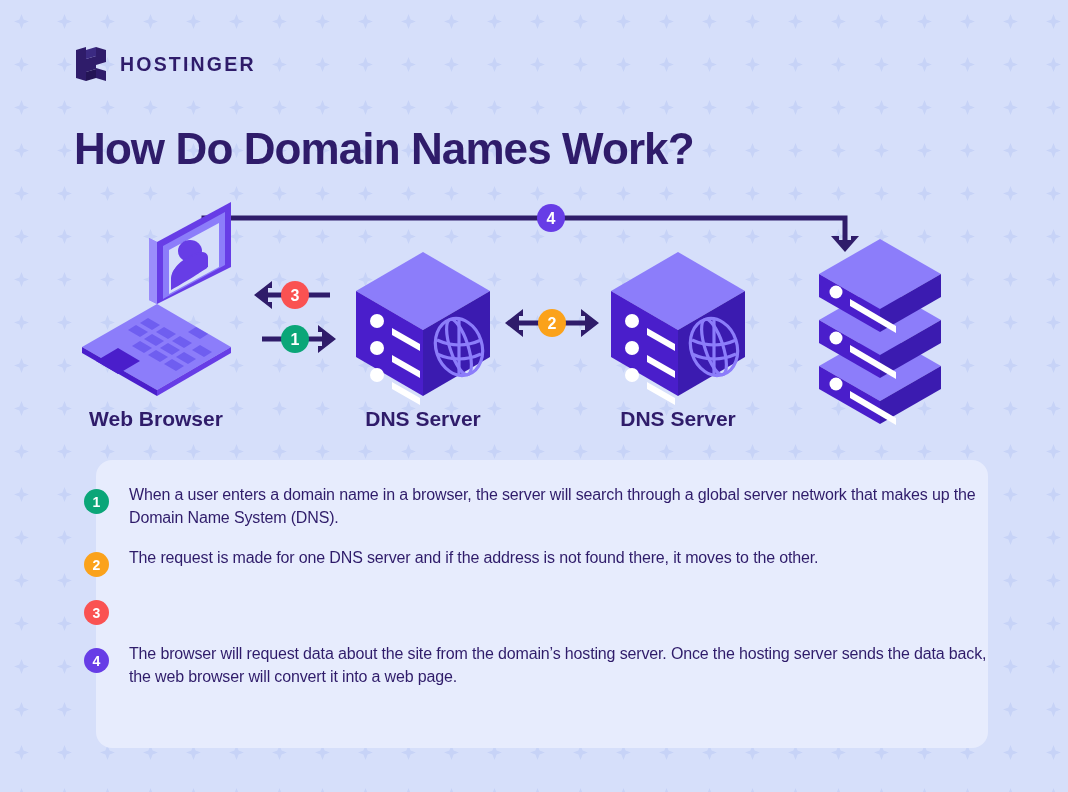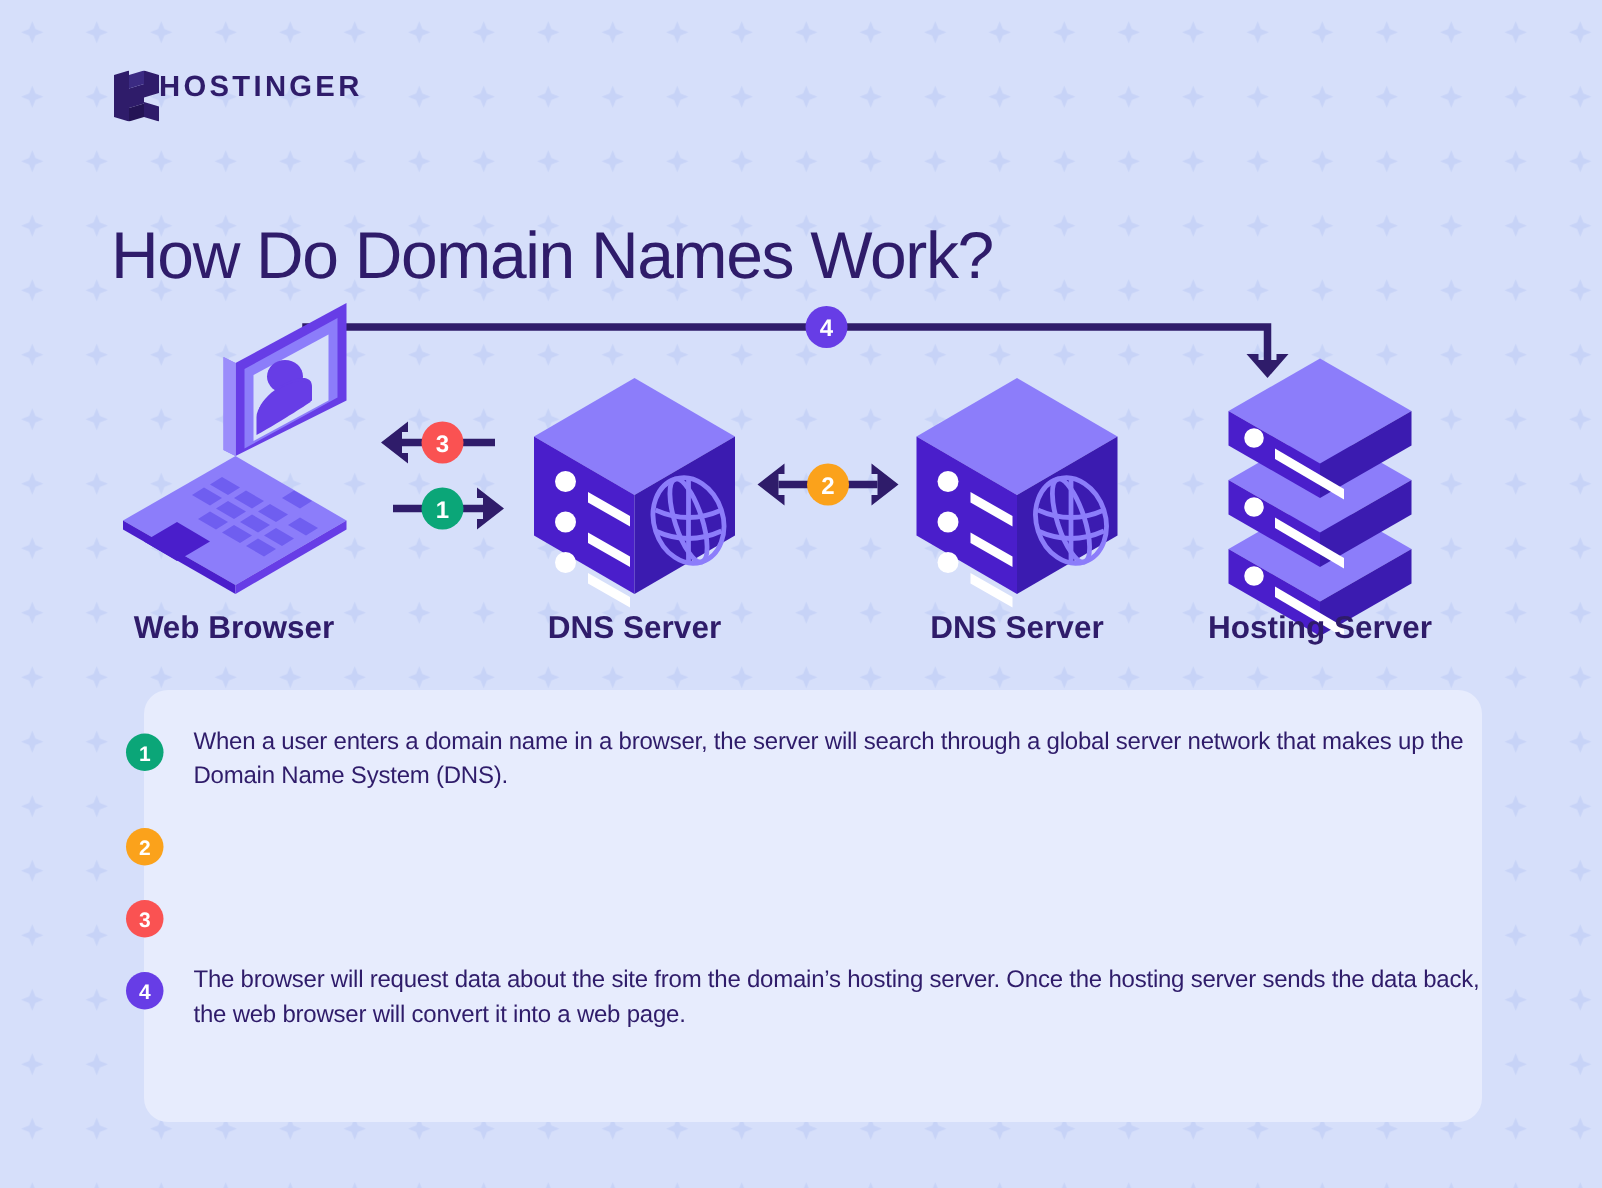--- a/index.html
+++ b/index.html
@@ -26,41 +26,41 @@
     position: absolute;
     top: 42px;
     left: 76px;
     right: 80px;
     height: 44px;
     display: flex;
     align-items: center;
     justify-content: space-between;
     z-index: 2;
   }
-  #brand { display: flex; }
+  #brand { display: flex; align-items: center; gap: 14px; }
   #logo-mark { width: 30px; height: 34px; display: block; }
   #brand-name {
     font-size: 19.5px;
     font-weight: bold;
     letter-spacing: 2.2px;
     color: #2f1c6a;
   }
   #tagline {
     font-size: 21px;
     color: #2f1c6a;
     letter-spacing: -0.1px;
   }
 
   
   #page-title {
     position: absolute;
-    top: 146px;
+    top: 124px;
     left: 74px;
     font-size: 44px;
-    font-weight: normal;
+    font-weight: bold;
     color: #2f1c6a;
     letter-spacing: -0.9px;
     z-index: 2;
   }
 
   
   #diagram {
     position: absolute;
     top: 196px;
     left: 0;
@@ -290,32 +290,32 @@
     <path d="M850 103 L896 130 L896 137 L850 110 Z" fill="#ffffff"></path>
   </g>
 
 </svg>
 </div>
 
 <div id="node-labels">
   <div class="node-label" style="left:156px;">Web Browser</div>
   <div class="node-label" style="left:423px;">DNS Server</div>
   <div class="node-label" style="left:678px;">DNS Server</div>
-  <div class="node-label" style="left:880px;">Hosting Server</div>
 </div>
 
 <div id="legend-panel"></div>
 
 <div id="legend-list">
   <div class="legend-row">
     <div class="legend-badge" style="background:#0ba678;">1</div>
     <div class="legend-text">When a user enters a domain name in a browser, the server will search through a global server network that makes up the Domain Name System (DNS).</div>
   </div>
   <div class="legend-row">
     <div class="legend-badge" style="background:#fba21b;">2</div>
+    <div class="legend-text">The request is made for one DNS server and if the address is not found there, it moves to the other.</div>
   </div>
   <div class="legend-row">
     <div class="legend-badge" style="background:#fa5252;">3</div>
   </div>
   <div class="legend-row">
     <div class="legend-badge" style="background:#673de6;">4</div>
     <div class="legend-text">The browser will request data about the site from the domain’s hosting server. Once the hosting server sends the data back, the web browser will convert it into a web page.</div>
   </div>
 </div>
 

